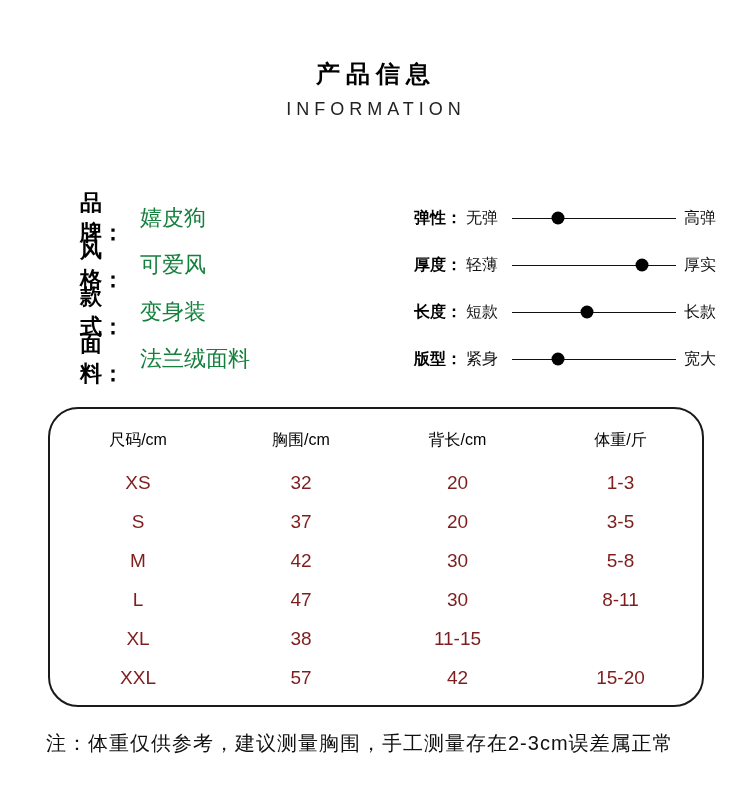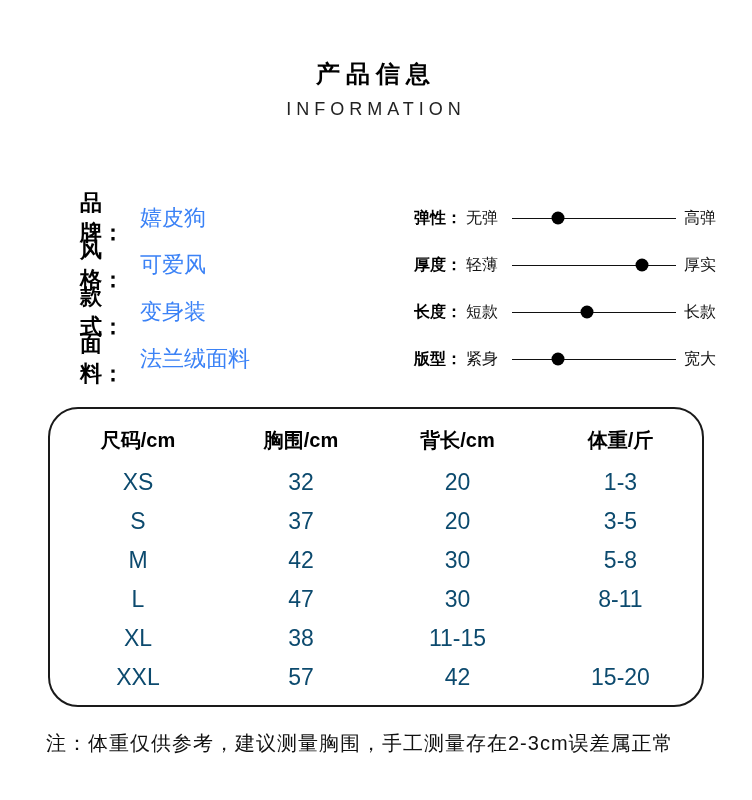--- a/index.html
+++ b/index.html
@@ -16,21 +16,21 @@
 
   
   .header { position: absolute; top: 58px; left: 0; width: 100%; text-align: center; }
   .title { font-size: 24px; font-weight: bold; letter-spacing: 6px; color: #000000; }
   .subtitle { margin-top: 9px; font-size: 18px; letter-spacing: 5px; color: #222222; }
 
   
   .attrs { position: absolute; left: 80px; top: 206px; }
   .attr-row { height: 24px; margin-bottom: 23px; display: flex; align-items: center; font-size: 22px; }
   .attr-label { font-weight: bold; width: 60px; color: #000000; }
-  .attr-value { color: #3b82f6; }
+  .attr-value { color: #15803d; }
 
   
   .sliders { position: absolute; left: 378px; top: 206px; margin-left: 36px; }
   .slider-row { height: 24px; margin-bottom: 23px; display: flex; align-items: center; font-size: 16px; }
   .slider-label { font-weight: bold; width: 52px; color: #000000; }
   .slider-left { width: 40px; }
   .slider-track { position: relative; width: 164px; height: 1px; background: #111111; margin: 0 6px; flex: none; }
   .slider-dot {
     position: absolute; top: 50%;
     width: 13px; height: 13px;
@@ -46,24 +46,24 @@
     border: 2px solid #1a1a1a; border-radius: 30px;
     padding-top: 8px;
     background: #ffffff;
   }
   .trow {
     display: grid;
     grid-template-columns: 27% 23% 25% 25%;
     align-items: center;
     text-align: center;
     height: 39px;
-    font-size: 23px;
-    color: #0c4a6e;
+    font-size: 19px;
+    color: #7f1d1d;
   }
-  .trow.head { height: 46px; font-weight: bold; font-size: 20px; color: #000000; }
+  .trow.head { height: 46px; font-weight: normal; font-size: 16px; color: #000000; }
 
   
   .note {
     position: absolute; left: 46px; top: 730px;
     font-size: 20px; letter-spacing: 1px; color: #111111;
   }
 </style>
 </head>
 <body>
 

